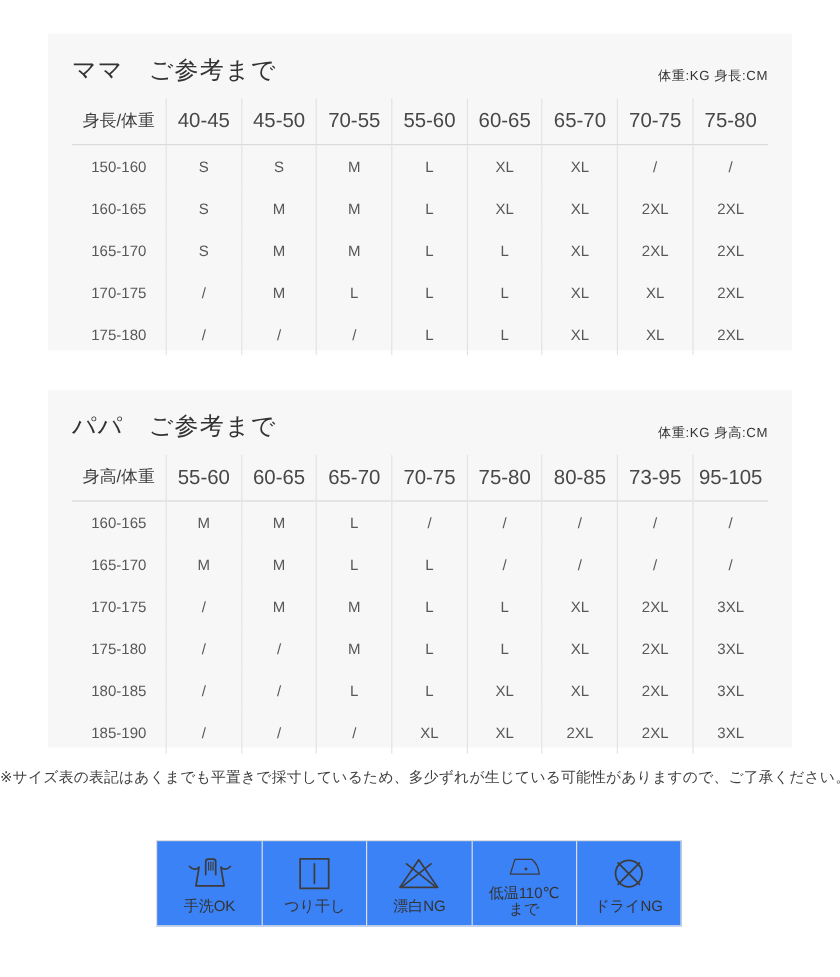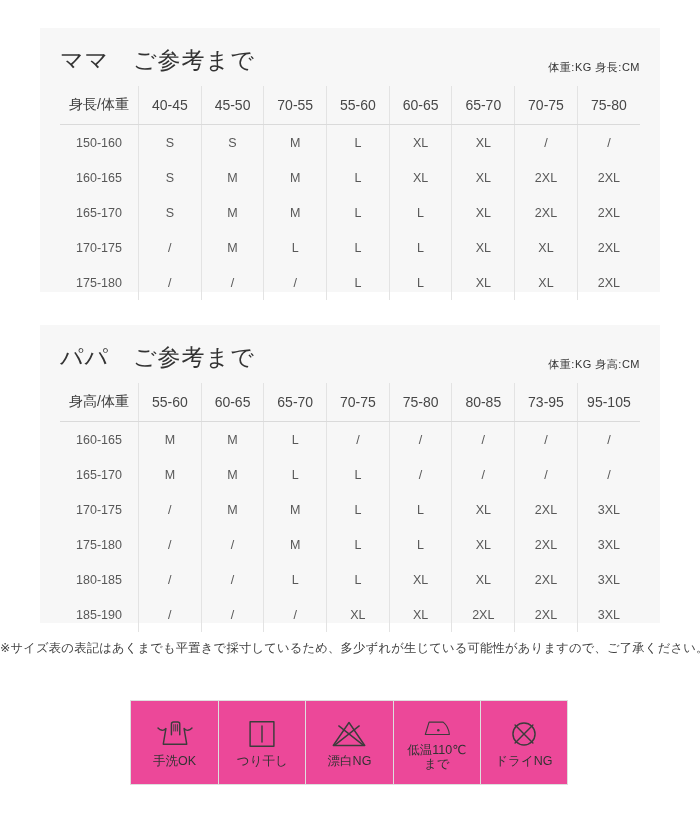--- a/index.html
+++ b/index.html
@@ -14,56 +14,56 @@
     box-sizing:border-box;
     padding:17px 20px 13px 20px;
   }
   #mama-block{top:28px;height:264px;}
   #papa-block{top:325px;height:298px;}
   .block-header{
     display:flex;justify-content:space-between;align-items:flex-end;
     margin-bottom:10px;
   }
   .block-title{
-    font-size:23px;font-weight:500;color:#333;margin:0;letter-spacing:1px;
+    font-size:20px;font-weight:500;color:#333;margin:0;letter-spacing:1px;
   }
   .block-units{
     font-size:11px;color:#333;padding-bottom:1px;letter-spacing:.5px;
   }
   table.size-table{
     width:100%;border-collapse:collapse;table-layout:fixed;
   }
   table.size-table th,
   table.size-table td{
     text-align:center;vertical-align:middle;
     font-weight:normal;
   }
   table.size-table th{
-    font-size:14px;color:#474747;height:36px;
+    font-size:17px;color:#474747;height:36px;
     border-bottom:1px solid #dadada;
   }
   table.size-table th:first-child{
     font-size:14px;color:#3a3a3a;width:76px;
   }
   table.size-table td{
     font-size:12.5px;color:#585858;height:33px;
   }
   table.size-table th:not(:first-child),
   table.size-table td:not(:first-child){
     border-left:1px solid #e3e3e3;
   }
   .note{
     position:absolute;top:640px;left:0;width:700px;
     text-align:center;font-size:12.3px;color:#414141;
     white-space:nowrap;letter-spacing:.2px;margin:0;
   }
   .care-grid{
-    position:absolute;left:130px;top:700px;width:438px;height:85px;
+    position:absolute;left:130px;top:700px;width:438px;height:72px;
     display:grid;grid-template-columns:repeat(5,1fr);
-    border:1px solid #dedede;box-sizing:border-box;background:#ec4899;
+    border:1px solid #dedede;box-sizing:border-box;background:#3b82f6;
   }
   .care-cell{
     display:flex;flex-direction:column;align-items:center;justify-content:center;
     gap:3px;box-sizing:border-box;
   }
   .care-cell + .care-cell{border-left:1px solid #dedede;}
   .care-icon{line-height:0;}
   .care-icon svg{display:block;}
   .care-label{
     font-size:12.5px;color:#333;text-align:center;line-height:1.12;

